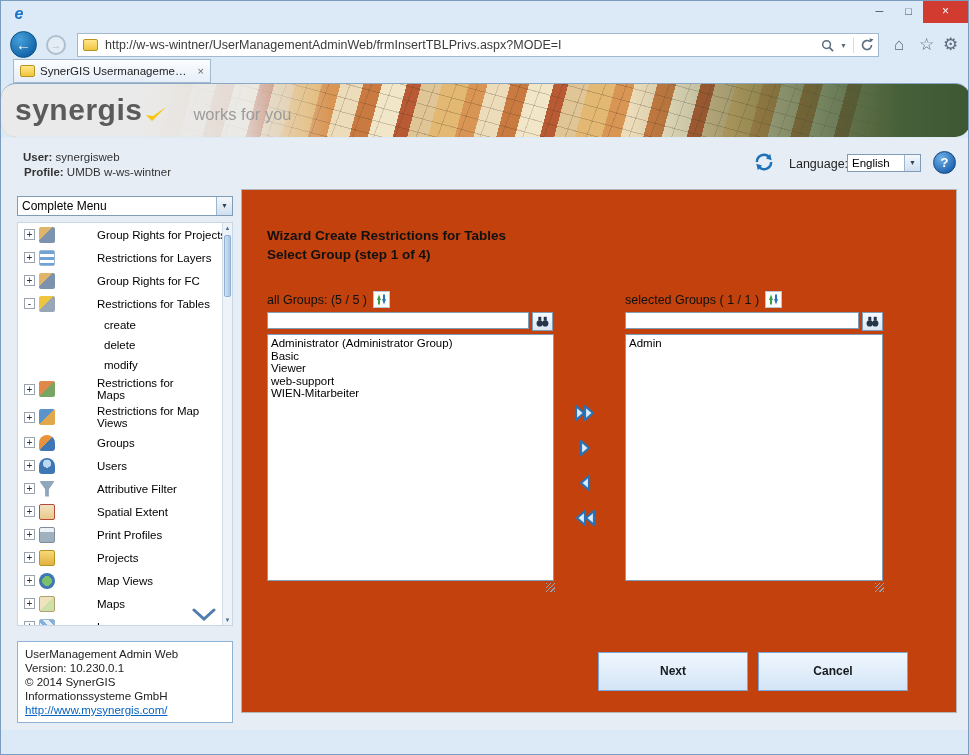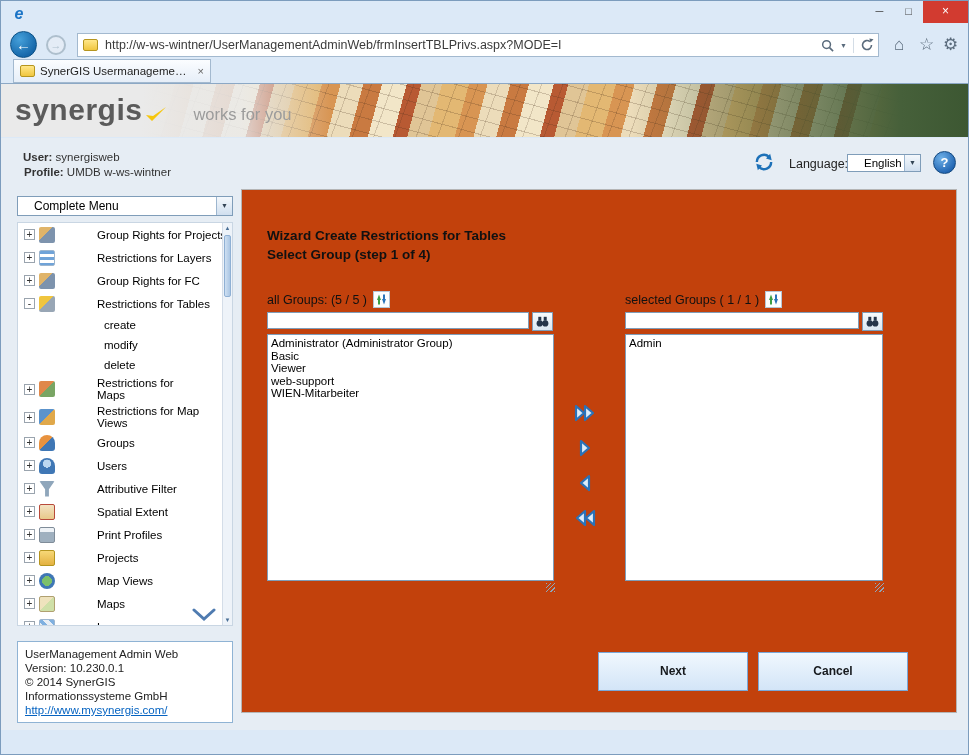--- a/index.html
+++ b/index.html
@@ -32,37 +32,38 @@
   .tab-close { color:#666; font-size:11px; }
 
   
   .banner { position:absolute; left:0; top:82px; width:969px; height:54px; border-top:1px solid #8ca8c5;
     background:
       linear-gradient(90deg,#eaeaea 0,#eaeaea 140px,rgba(234,234,234,.85) 240px,rgba(234,234,234,0) 330px),
       linear-gradient(90deg,rgba(0,0,0,0) 630px,rgba(58,82,44,.55) 780px,#46603a 900px,#3c5732 969px),
       repeating-linear-gradient(15deg, rgba(70,45,25,.22) 0 1px, rgba(0,0,0,0) 1px 14px),
       repeating-linear-gradient(-70deg, rgba(70,45,25,.18) 0 1px, rgba(0,0,0,0) 1px 20px),
       repeating-linear-gradient(105deg,#e3b873 0 26px,#d89553 26px 44px,#ecdcba 44px 66px,#c97a41 66px 84px,#f2e6c8 84px 108px,#b85a33 108px 122px,#e0c596 122px 142px);
+    border-radius: 15px;
   }
   .logo-row { position:absolute; left:14px; top:9px; display:flex; align-items:baseline; }
   .logo-text { font-size:30px; font-weight:bold; color:#5b5b5b; letter-spacing:.5px; }
   .logo-swoosh { margin-left:3px; position:relative; top:2px; }
   .tagline { margin-left:26px; font-size:16.5px; color:#9b9b9b; }
 
   
   .pagebg { position:absolute; left:0; top:137px; width:969px; height:592px; background:#e6edf4; }
 
   
   .user-line { position:absolute; left:22px; top:150px; font-size:11.5px; color:#333; }
   .profile-line { position:absolute; left:23px; top:165px; font-size:11.5px; color:#333; }
   .ulabel { font-weight:bold; }
   .lang-refresh { position:absolute; left:752px; top:150px; }
   .lang-label { position:absolute; left:788px; top:156px; font-size:12.5px; color:#222; }
   .sel { position:absolute; display:flex; background:#fff; border:1px solid #7f9db9; }
-  .sel-text { flex:1; font-size:11.5px; line-height:16px; padding-left:16px; white-space:nowrap; overflow:hidden; }
+  .sel-text { flex:1; font-size:11.5px; line-height:16px; padding-left:4px; white-space:nowrap; overflow:hidden; }
   .sel-btn { width:16px; background:linear-gradient(#f4f8fc,#d0dfef); border-left:1px solid #9db6cf; text-align:center; font-size:7px; color:#345; line-height:16px; }
   .lang-select { left:846px; top:153px; width:74px; height:18px; }
   .help-btn { position:absolute; left:932px; top:150px; width:23px; height:23px; border-radius:50%; background:radial-gradient(circle at 35% 30%, #6fb1e8, #1b5fae 80%); border:1px solid #14497f; color:#fff; font-weight:bold; font-size:13px; text-align:center; line-height:21px; }
 
   
   .menu-select { left:16px; top:195px; width:216px; height:20px; }
   .menu-select .sel-text { line-height:18px; font-size:12px; }
   .menu-select .sel-btn { line-height:18px; }
   .tree { position:absolute; left:16px; top:221px; width:216px; height:404px; background:#fff; border:1px solid #c9d6e3; overflow:hidden; }
   .trow { display:flex; align-items:center; gap:4px; height:23px; padding-left:6px; }
@@ -217,24 +218,24 @@
     </div>
     <div class="trow">
       <span class="exp">-</span>
       <span class="ticn i-tbl"></span>
       <span class="tlbl">Restrictions for Tables</span>
     </div>
     <div class="trow child">
       <span class="tlbl">create</span>
     </div>
     <div class="trow child">
+      <span class="tlbl">delete</span>
+    </div>
+    <div class="trow child">
       <span class="tlbl">modify</span>
-    </div>
-    <div class="trow child">
-      <span class="tlbl">delete</span>
     </div>
     <div class="trow wrap">
       <span class="exp">+</span>
       <span class="ticn i-rmap"></span>
       <span class="tlbl">Restrictions for Maps</span>
     </div>
     <div class="trow wrap">
       <span class="exp">+</span>
       <span class="ticn i-rmv"></span>
       <span class="tlbl">Restrictions for Map Views</span>

